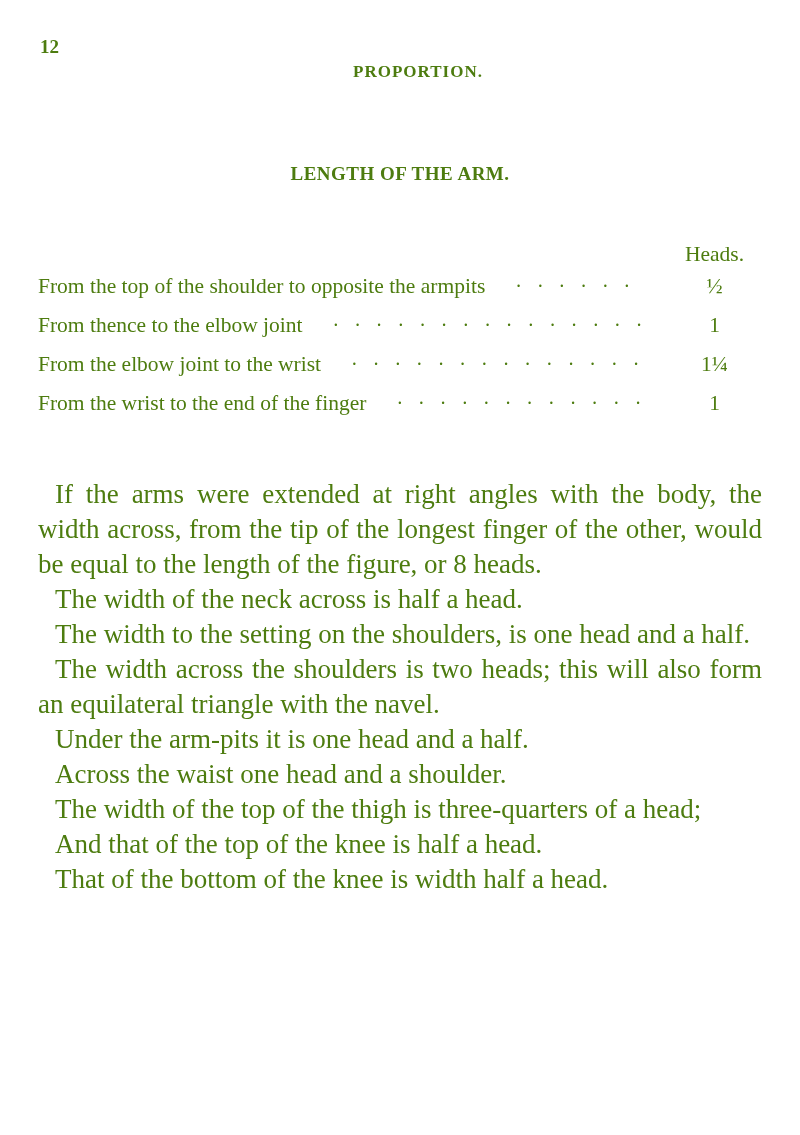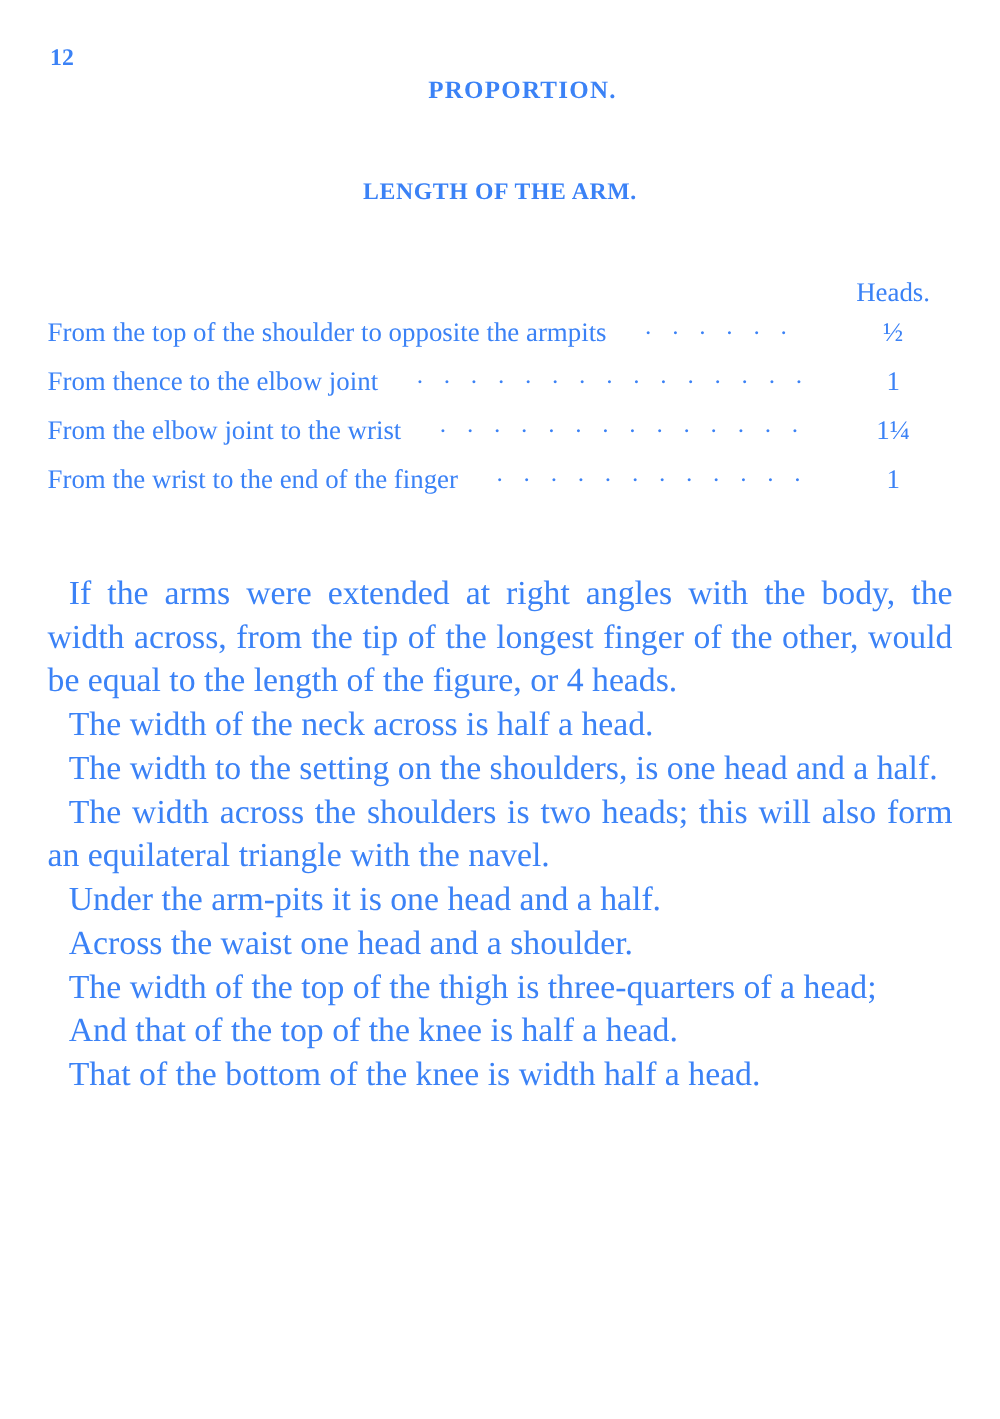--- a/index.html
+++ b/index.html
@@ -5,43 +5,43 @@
   html, body {
     margin: 0;
     padding: 0;
     background: #ffffff;
   }
   .page {
     position: relative;
     width: 800px;
     height: 1135px;
     background: #ffffff;
-    color: #3b82f6;
+    color: #4d7c0f;
     font-family: "Liberation Serif", "DejaVu Serif", serif;
     overflow: hidden;
     box-sizing: border-box;
   }
   .page-number {
     position: absolute;
     top: 36px;
     left: 40px;
     font-size: 19px;
     font-weight: bold;
   }
   .running-title {
     padding-top: 60px;
     text-align: center;
-    font-size: 20px;
+    font-size: 17px;
     font-weight: bold;
     letter-spacing: 1px;
     line-height: 24px;
     padding-left: 36px;
   }
   .section-heading {
-    margin-top: 58px;
+    margin-top: 78px;
     text-align: center;
     font-size: 19px;
     font-weight: bold;
     letter-spacing: 0.5px;
     line-height: 23px;
   }
   .measure-table {
     margin: 56px 38px 0 38px;
     font-size: 21.5px;
   }
@@ -122,21 +122,21 @@
   <div class="table-row">
     <span class="row-label">From the wrist to the end of the finger</span>
     <span class="leader" aria-hidden="true">· · · · · · · · · · · · · · · · · · · · · · · · · · · · · · · · · · · · · · · · · · · · · · · · · · · · · · · · · · · · </span>
     <span class="value-col row-value">1</span>
   </div>
 </div>
   </div>
 
   <div class="body-text" id="paragraphs-container">
 
-  <p>If the arms were extended at right angles with the body, the width across, from the tip of the longest finger of the other, would be equal to the length of the figure, or 4 heads.</p>
+  <p>If the arms were extended at right angles with the body, the width across, from the tip of the longest finger of the other, would be equal to the length of the figure, or 8 heads.</p>
 
   <p>The width of the neck across is half a head.</p>
 
   <p>The width to the setting on the shoulders, is one head and a half.</p>
 
   <p>The width across the shoulders is two heads; this will also form an equilateral triangle with the navel.</p>
 
   <p>Under the arm-pits it is one head and a half.</p>
 
   <p>Across the waist one head and a shoulder.</p>

